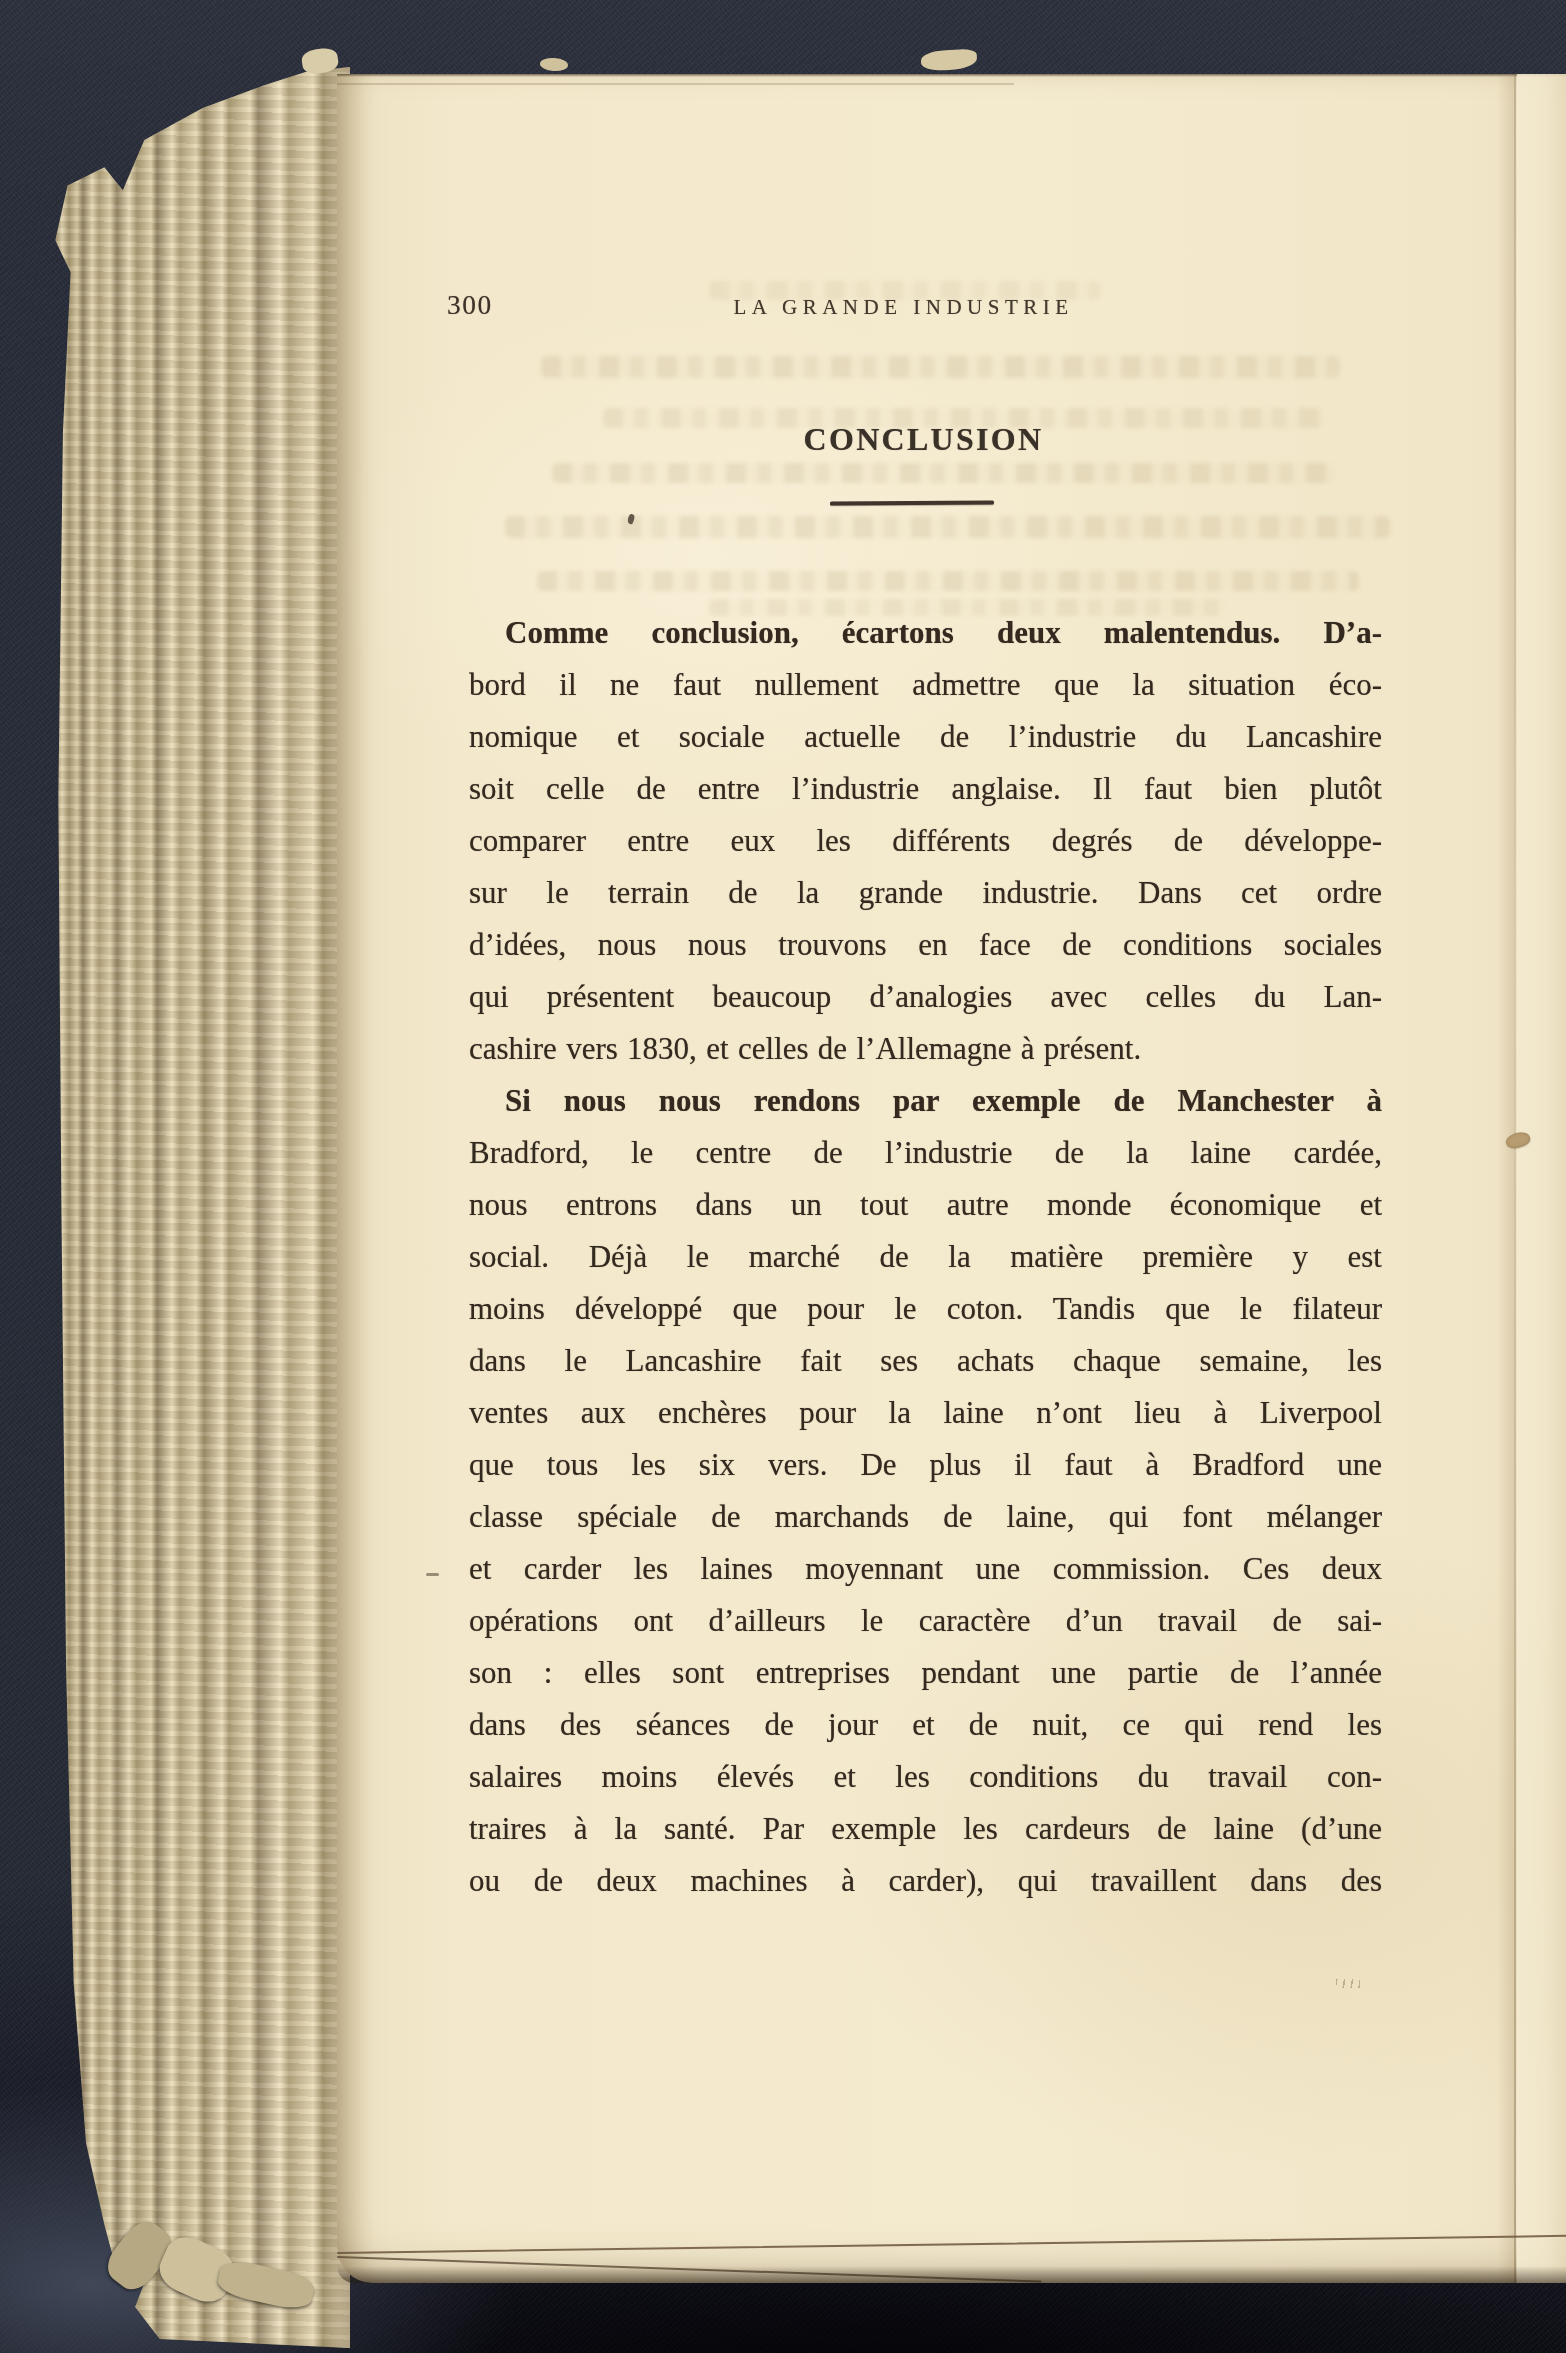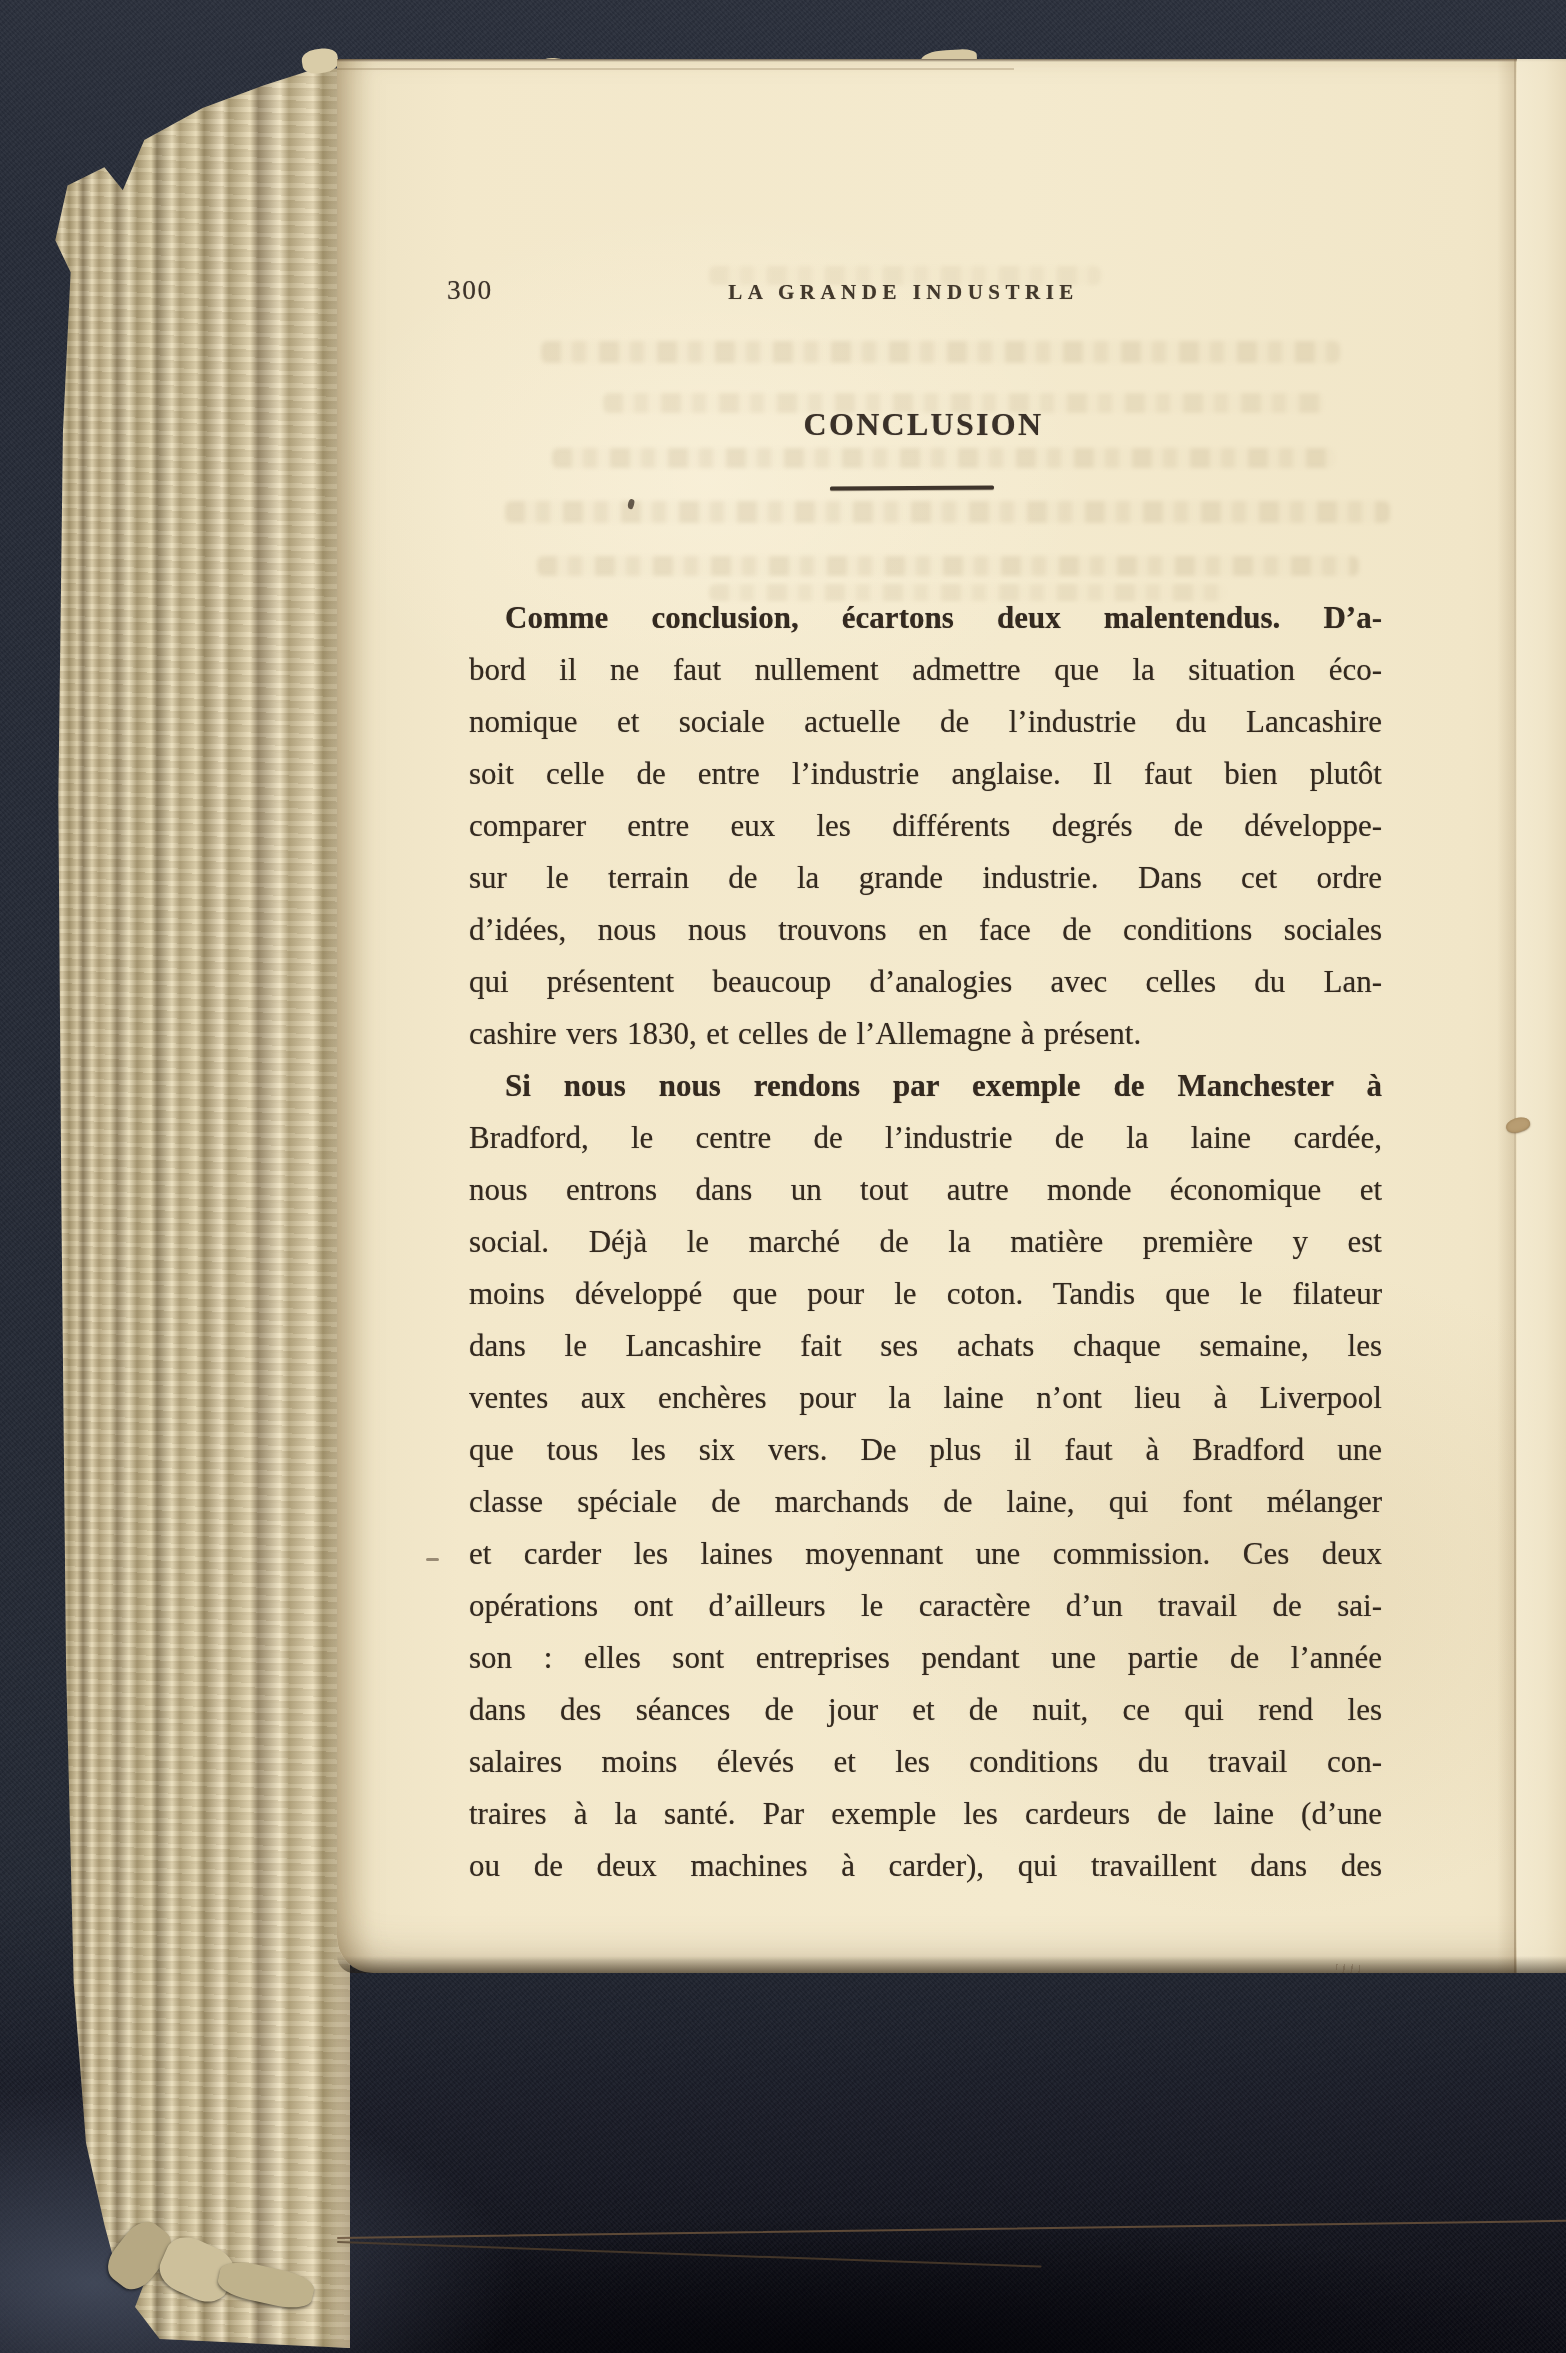--- a/index.html
+++ b/index.html
@@ -33,21 +33,21 @@
   .fray{position:absolute;border-radius:36%;box-shadow:0 1.6px 3.1px rgba(0,0,0,.5);}
   .fray1{left:161px;top:2242px;width:72px;height:55px;background:#cdc09b;transform:rotate(24deg);}
   .fray2{left:218px;top:2267px;width:96px;height:36px;background:#bfb28c;transform:rotate(12deg);}
   .fray3{left:116px;top:2221px;width:47px;height:69px;background:#b6a883;transform:rotate(38deg);}
   .chip{position:absolute;background:#d6c8a3;}
   .chip1{left:302px;top:49px;width:36px;height:23.5px;border-radius:40%;transform:rotate(-8deg);background:#d9cca8;}
   .chip2{left:540px;top:58px;width:28px;height:12.5px;border-radius:50%;transform:rotate(4deg);background:#cfc19c;}
   .chip3{left:921px;top:50px;width:56px;height:20.4px;border-radius:45% 30% 50% 40%;transform:rotate(-3deg);}
   
   .main-page{
-    position:absolute;left:337px;top:59px;width:1230px;height:1914px;
+    position:absolute;left:337px;top:74px;width:1230px;height:2209px;
     border-radius:3.1px 1.6px 4.7px 36px;
     background:
       radial-gradient(ellipse 548px 392px at 30% 22%, rgba(255,250,235,.35) 0%, rgba(255,250,235,0) 70%),
       radial-gradient(ellipse 627px 470px at 75% 80%, rgba(205,185,145,.18) 0%, rgba(205,185,145,0) 70%),
       linear-gradient(90deg,#e0d2ae 0%,#efe4c6 3%,#f3e8cb 10%,#f4eace 55%,#f1e6c8 92%,#ecdfc0 100%),
       linear-gradient(180deg,#f6edd4 0%,#f3e8cb 30%,#f1e5c6 78%,#e9dcba 95%,#d8c9a4 100%);
     background-blend-mode:normal,multiply,normal,multiply;
     box-shadow:
       inset 23.5px 0 39px -22px rgba(110,85,50,.5),
       inset -19.6px 0 35px -23.5px rgba(120,95,60,.28),
@@ -74,21 +74,21 @@
     transform:rotate(2deg);transform-origin:left center;opacity:.75;border-radius:1.6px;}
   
   .ghost{position:absolute;filter:blur(2px);border-radius:6.3px;opacity:.5;z-index:2;
     background:repeating-linear-gradient(90deg, rgba(176,156,116,.40) 0 20.4px, rgba(176,156,116,.08) 20.4px 31px,
       rgba(176,156,116,.32) 31px 45px, rgba(176,156,116,.06) 45px 58px);}
   
   .content{position:absolute;inset:0;z-index:5;color:#33291f;}
   .page-number{position:absolute;left:110px;top:216px;font-size:27.4px;letter-spacing:1.6px;color:#3d332a;
     text-shadow:0 0 0.8px rgba(50,40,30,.5);}
   .running-title{position:absolute;left:132px;top:221px;width:869px;text-align:center;font-size:21px;
-    font-weight:bold;letter-spacing:5.5px;color:#42382c;text-shadow:0 0 0.8px rgba(55,45,32,.45);}
+    font-weight:normal;letter-spacing:5.5px;color:#42382c;text-shadow:0 0 0.8px rgba(55,45,32,.45);}
   .chapter-title{position:absolute;left:132px;top:335px;width:885px;margin:12px;text-align:center;
     font-size:32px;font-weight:bold;letter-spacing:2.3px;color:#3a3129;text-shadow:0 0 0.9px rgba(50,40,30,.5);}
   .divider-rule{position:absolute;left:493px;top:427px;width:164px;height:3.9px;background:#3f352c;
     border-radius:1.6px;transform:rotate(-0.4deg);box-shadow:0 0.8px 0.8px rgba(60,48,35,.4);}
   .ink-speck{position:absolute;left:291px;top:440px;width:5.5px;height:10.2px;background:rgba(62,50,40,.78);
     border-radius:50% 50% 40% 60%;transform:rotate(16deg);}
   .margin-dash{position:absolute;left:89px;top:1499px;width:12.5px;height:3.1px;background:rgba(80,64,48,.55);border-radius:1.6px;}
   .tick-marks{position:absolute;left:999px;top:1905px;width:23.5px;height:9.4px;opacity:.55;
     background:repeating-linear-gradient(100deg, rgba(90,70,50,.6) 0 1.6px, transparent 1.6px 7.8px);}
   .text-block{position:absolute;left:132px;top:533px;width:913px;}

